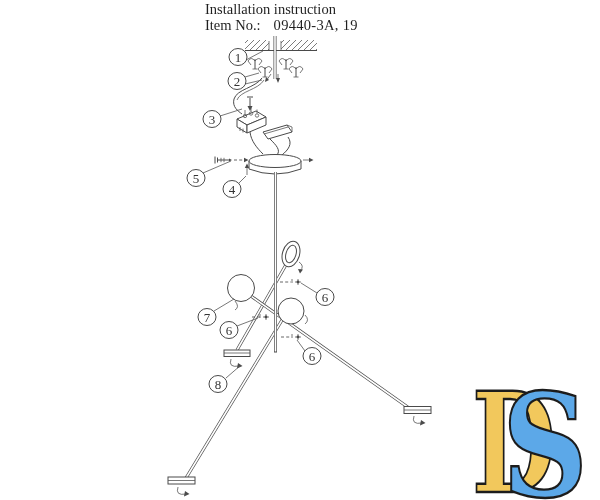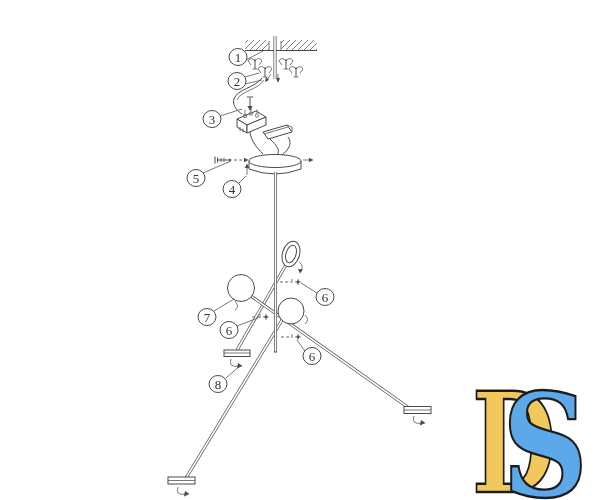--- a/index.html
+++ b/index.html
@@ -17,20 +17,22 @@
   svg .ah{fill:#4a4a4a;stroke:none;}
   svg text.co{font-family:"Liberation Serif", serif;font-size:13px;fill:#333;text-anchor:middle;}
   svg text.logo{font-family:"DejaVu Serif", serif;font-weight:bold;stroke:#1c1c1c;stroke-width:2.4;}
 </style>
 </head>
 <body>
 
 <div class="canvas">
 
   <div class="header">
+    <div class="l1">Installation instruction</div>
+    <div class="l2"><span>Item No.:</span><span class="num">09440-3A, 19</span></div>
   </div>
 
   <svg width="600" height="500" viewBox="0 0 600 500">
     <defs>
       <pattern id="hatch" patternUnits="userSpaceOnUse" width="6" height="6">
         <path d="M0,6 L6,0" stroke="#5a5a5a" stroke-width=".8"></path>
       </pattern>
       <g id="bolt">
         <path d="M-7,-2 Q-4,-7 0,-2 Q4,-7 7,-2" class="thin"></path>
         <line x1="-7" y1="-2" x2="-4" y2="2" class="thin"></line>

